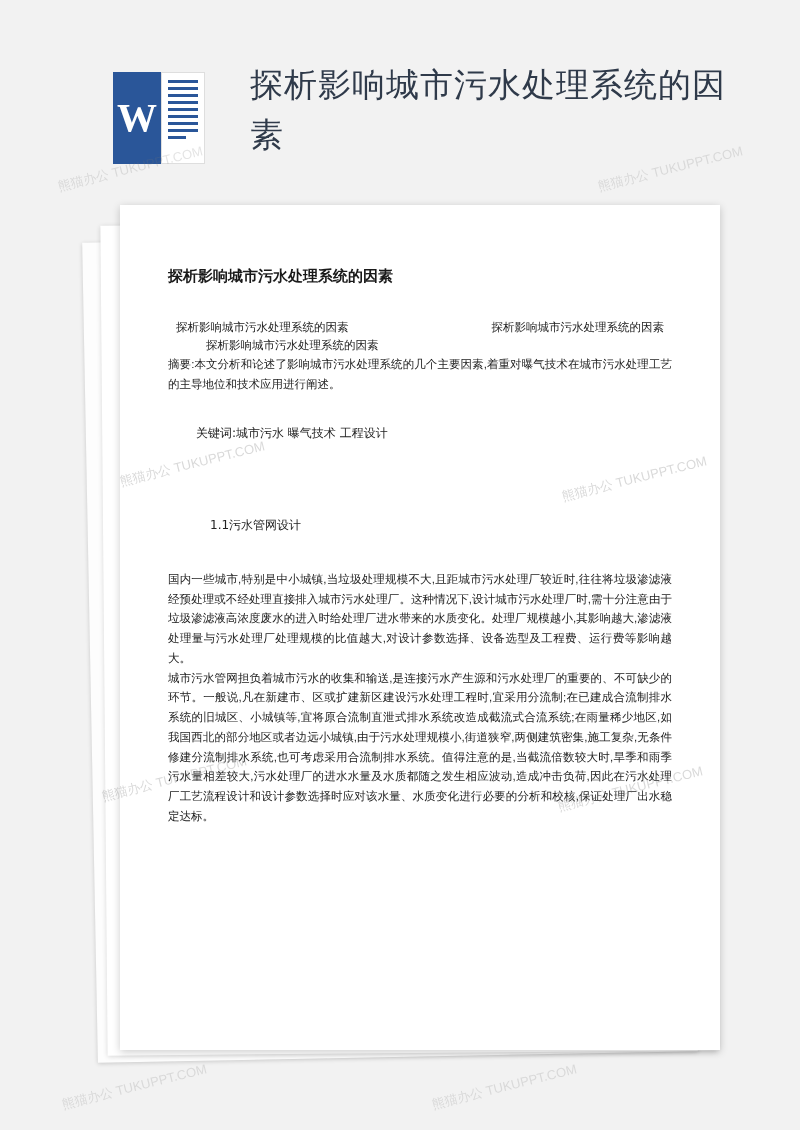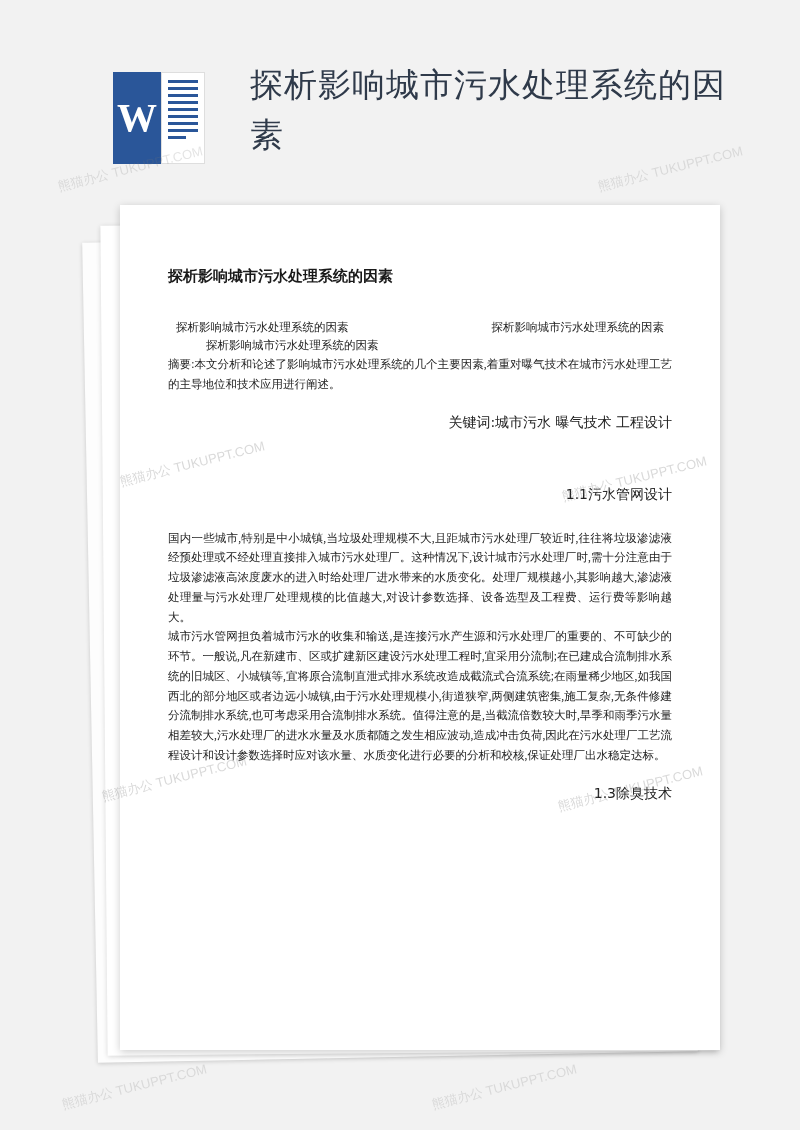--- a/index.html
+++ b/index.html
@@ -135,36 +135,35 @@
     color: #222;
     font-family: "DejaVu Sans", sans-serif;
     line-height: 1.65;
     margin: 0;
     text-align: center;
   }
   .center-line.indent-left { text-align: left; padding-left: 38px; }
   .para {
     font-size: 11.5px;
     color: #222;
-    font-family: Liberation Serif, serif;
+    font-family: Liberation Sans, sans-serif;
     line-height: 1.72;
     margin: 0;
     text-align: justify;
   }
   .gap-s { height: 10px; }
   .gap-m { height: 16px; }
   .gap-l { height: 22px; }
   .sub-head {
-    font-size: 14px;
+    font-size: 12px;
     color: #222;
     font-family: "DejaVu Sans", sans-serif;
     line-height: 1.7;
-    margin: 0;
+    margin: 12px;
     padding-left: 16px;
-    text-align: right;
   }
   .sub-head.deep { padding-left: 30px; }
 
   
   .wm {
     position: absolute;
     color: rgba(120,120,120,0.20);
     font-size: 13px;
     font-family: "Liberation Sans", sans-serif;
     white-space: nowrap;
@@ -229,21 +228,20 @@
 
     <div class="gap-s"></div>
     <div class="sub-head deep">1.1污水管网设计</div>
 
     <div class="gap-l"></div>
     <p class="para">国内一些城市,特别是中小城镇,当垃圾处理规模不大,且距城市污水处理厂较近时,往往将垃圾渗滤液经预处理或不经处理直接排入城市污水处理厂。这种情况下,设计城市污水处理厂时,需十分注意由于垃圾渗滤液高浓度废水的进入时给处理厂进水带来的水质变化。处理厂规模越小,其影响越大,渗滤液处理量与污水处理厂处理规模的比值越大,对设计参数选择、设备选型及工程费、运行费等影响越大。</p>
 
     <p class="para">城市污水管网担负着城市污水的收集和输送,是连接污水产生源和污水处理厂的重要的、不可缺少的环节。一般说,凡在新建市、区或扩建新区建设污水处理工程时,宜采用分流制;在已建成合流制排水系统的旧城区、小城镇等,宜将原合流制直泄式排水系统改造成截流式合流系统;在雨量稀少地区,如我国西北的部分地区或者边远小城镇,由于污水处理规模小,街道狭窄,两侧建筑密集,施工复杂,无条件修建分流制排水系统,也可考虑采用合流制排水系统。值得注意的是,当截流倍数较大时,旱季和雨季污水量相差较大,污水处理厂的进水水量及水质都随之发生相应波动,造成冲击负荷,因此在污水处理厂工艺流程设计和设计参数选择时应对该水量、水质变化进行必要的分析和校核,保证处理厂出水稳定达标。</p>
 
     <div class="gap-m"></div>
-    <div class="sub-head deep">1.3除臭技术</div>
   </div>
 </div>
 
 <div class="footer-bar"></div>
 
 <div class="wm" style="left:56px; top:160px;">熊猫办公 TUKUPPT.COM</div>
 <div class="wm" style="left:596px; top:160px;">熊猫办公 TUKUPPT.COM</div>
 <div class="wm wm-strong" style="left:118px; top:455px;">熊猫办公 TUKUPPT.COM</div>
 <div class="wm wm-strong" style="left:560px; top:470px;">熊猫办公 TUKUPPT.COM</div>
 <div class="wm wm-strong" style="left:100px; top:770px;">熊猫办公 TUKUPPT.COM</div>

